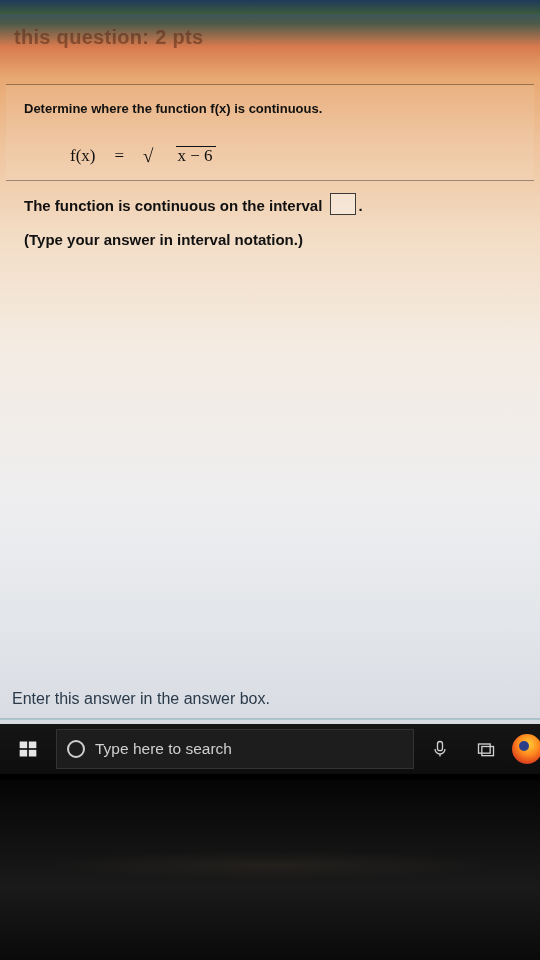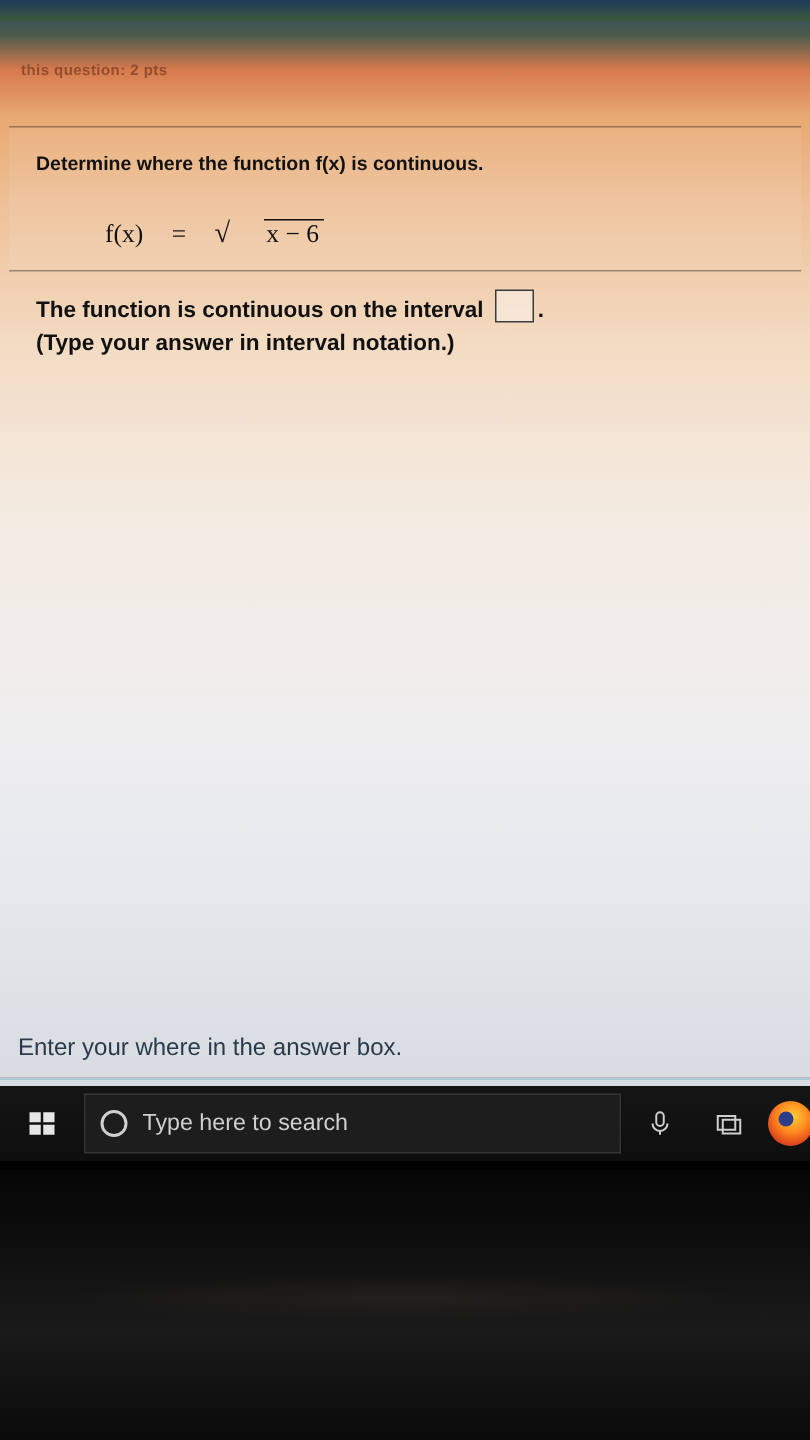--- a/index.html
+++ b/index.html
@@ -15,23 +15,23 @@
     border-bottom: 6px solid #000;
   }
 
   .topstrip {
     height: 14px;
     background: linear-gradient(180deg,#1e3a5a 0%,#3d5a3d 100%);
   }
 
   .header-band {
     height: 70px;
-    padding: 28px 14px 0 14px;
+    padding: 12px 14px 0 14px;
     color: rgba(90,40,20,.55);
-    font-size: 10px;
+    font-size: 20px;
     font-weight: 700;
     letter-spacing: .3px;
   }
 
   .question-card {
     margin: 0 6px;
     border-top: 1px solid rgba(0,0,0,.35);
     border-bottom: 1px solid rgba(0,0,0,.35);
     background: rgba(255,255,255,.08);
     padding: 16px 18px 14px 18px;
@@ -75,21 +75,21 @@
   }
   .answer-line1 { display: inline; text-align: right; }
   .answer-input {
     display: inline-block;
     width: 26px; height: 22px;
     border: 1.5px solid #3a3a3a;
     background: rgba(255,255,255,.4);
     vertical-align: -4px;
     margin: 0 3px;
   }
-  .hint { display: block; margin-top: 0; }
+  .hint { display: block; margin-top: 12px; }
 
   .spacer { flex: 1; }
 
   .enter-hint {
     padding: 10px 14px 10px 12px;
     font-size: 16px;
     color: #2a3a4a;
     border-bottom: 1px solid rgba(0,0,0,.15);
   }
 
@@ -186,21 +186,21 @@
   </div>
 
   <div class="answer-area">
     <span class="answer-line1">The function is continuous on the interval</span>
     <span class="answer-input" value=""></span><span>.</span>
     <span class="hint">(Type your answer in interval notation.)</span>
   </div>
 
   <div class="spacer"></div>
 
-  <div class="enter-hint">Enter your where in the answer box.</div>
+  <div class="enter-hint">Enter this answer in the answer box.</div>
   <div class="status-link">javascript:doExercise(19);</div>
   <div class="purchase">Purchase Options</div>
 
   <div class="taskbar">
     <div class="win">
       <svg viewBox="0 0 24 24">
         <rect x="2" y="3" width="9" height="8" fill="#e6e6e6"></rect>
         <rect x="13" y="3" width="9" height="8" fill="#e6e6e6"></rect>
         <rect x="2" y="13" width="9" height="8" fill="#e6e6e6"></rect>
         <rect x="13" y="13" width="9" height="8" fill="#e6e6e6"></rect>

